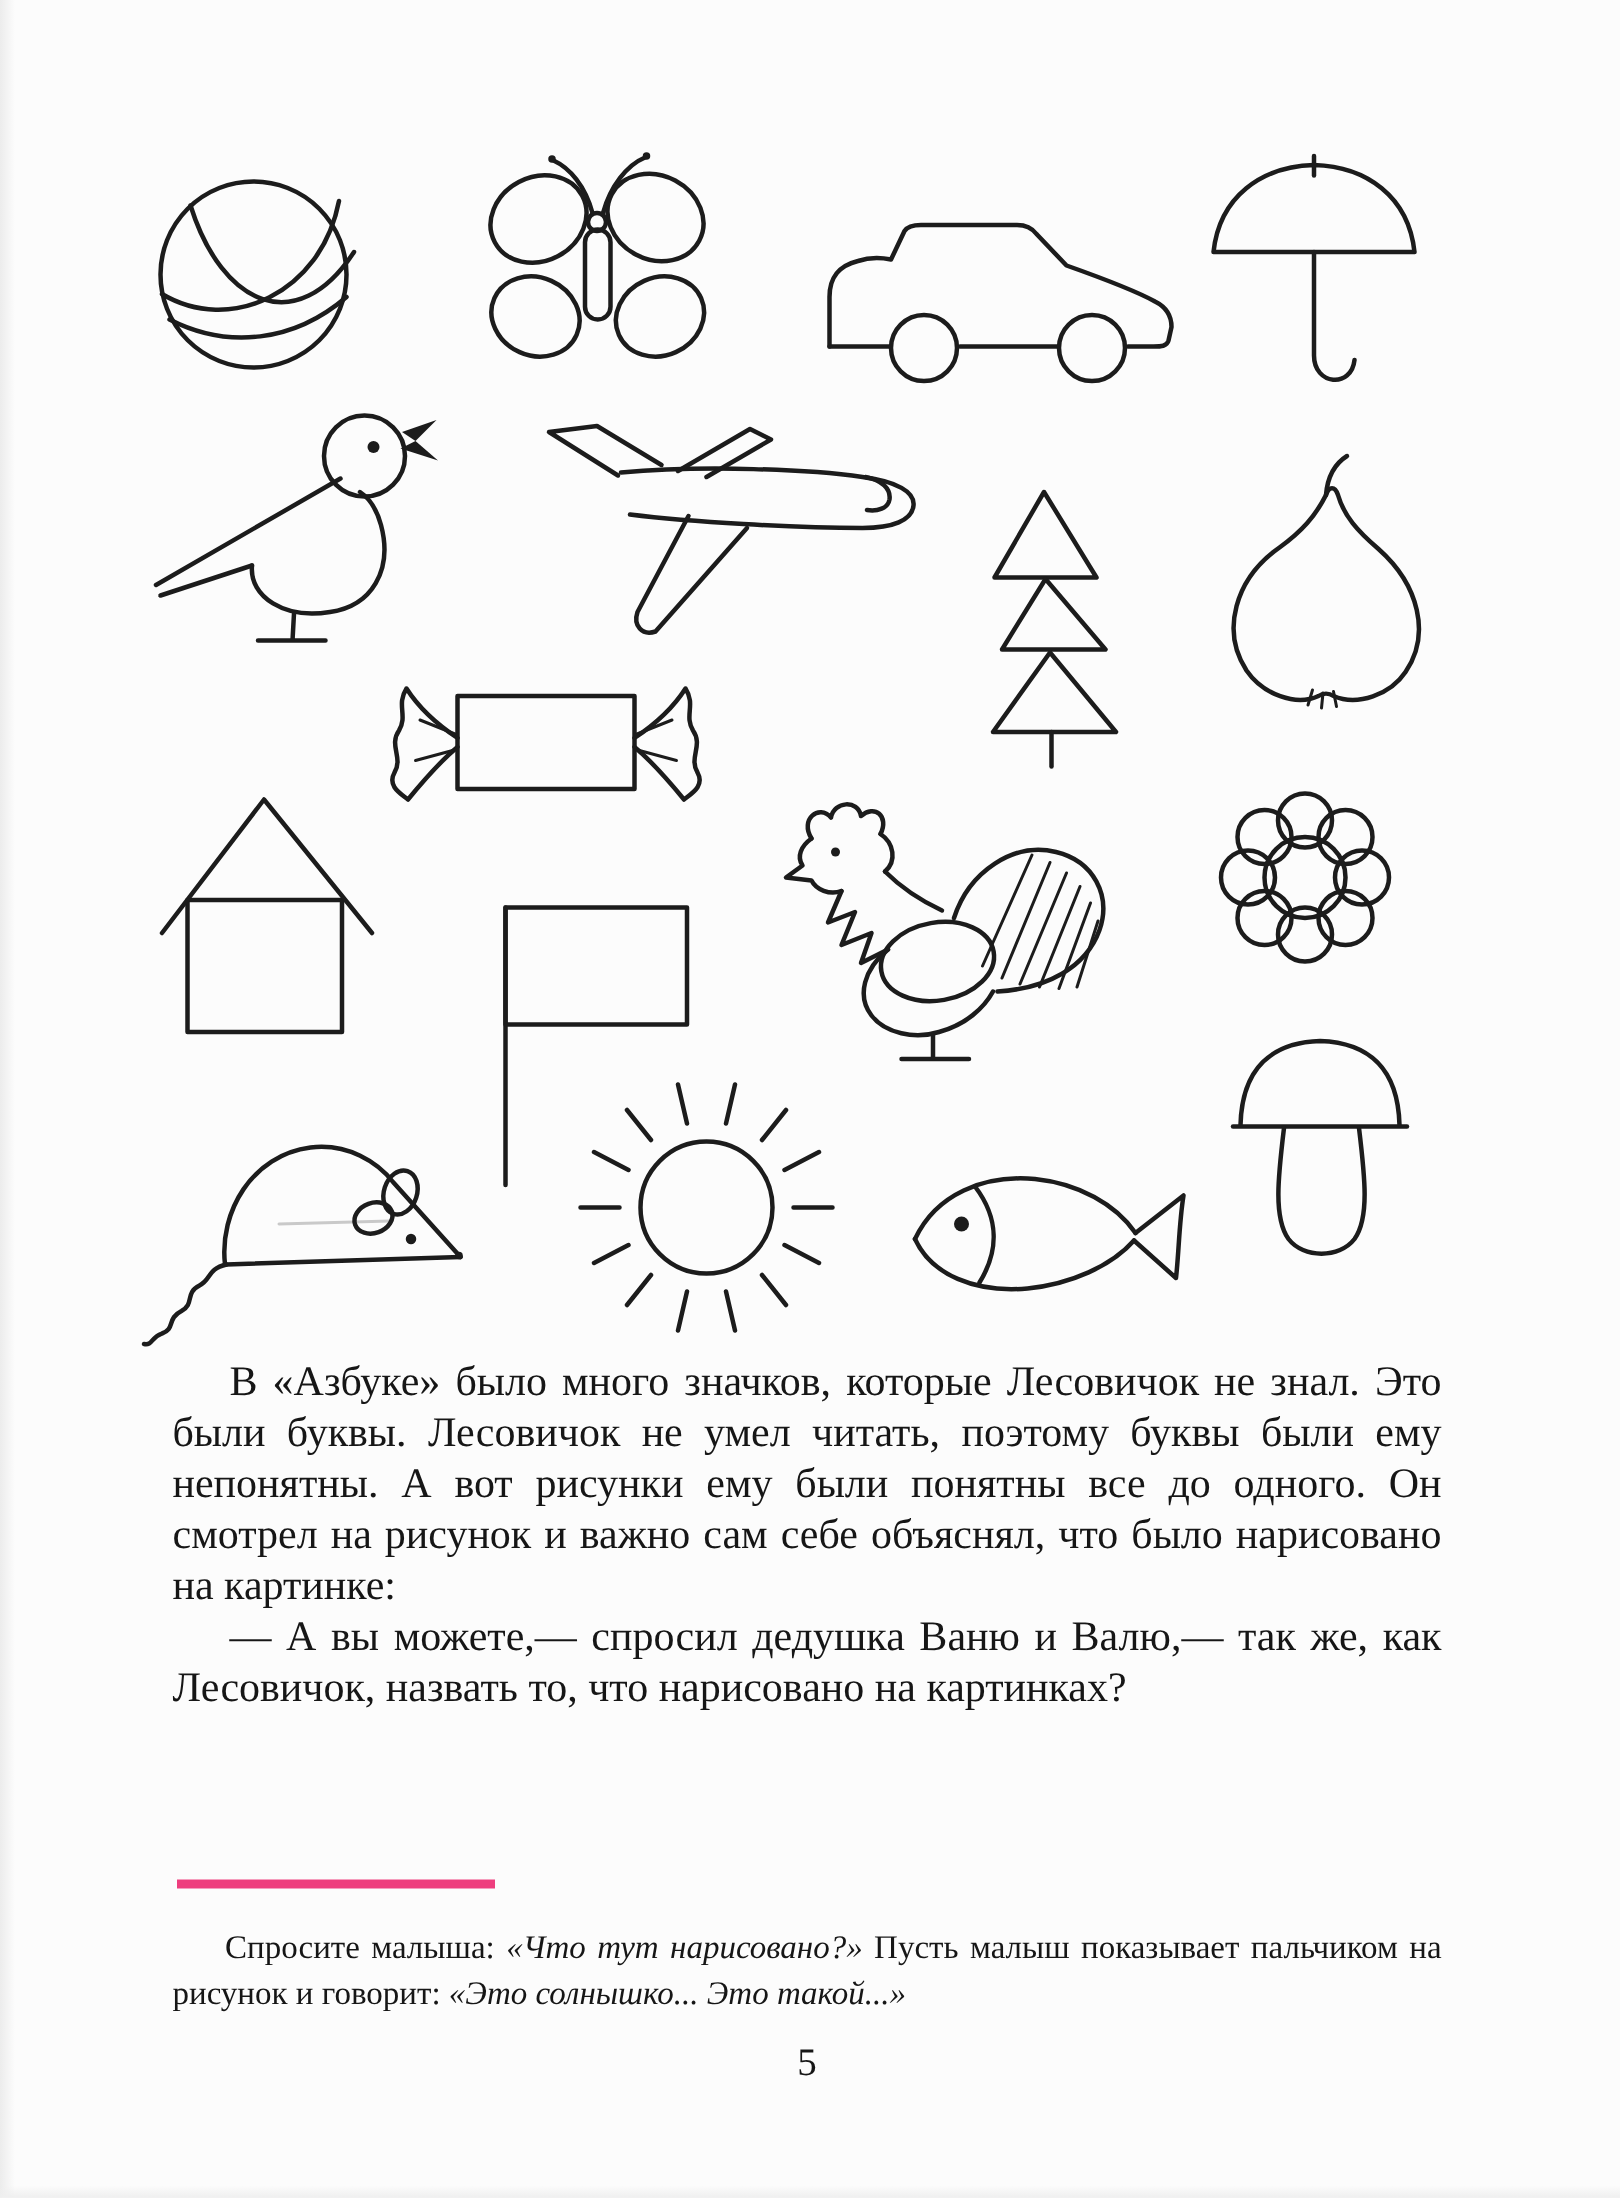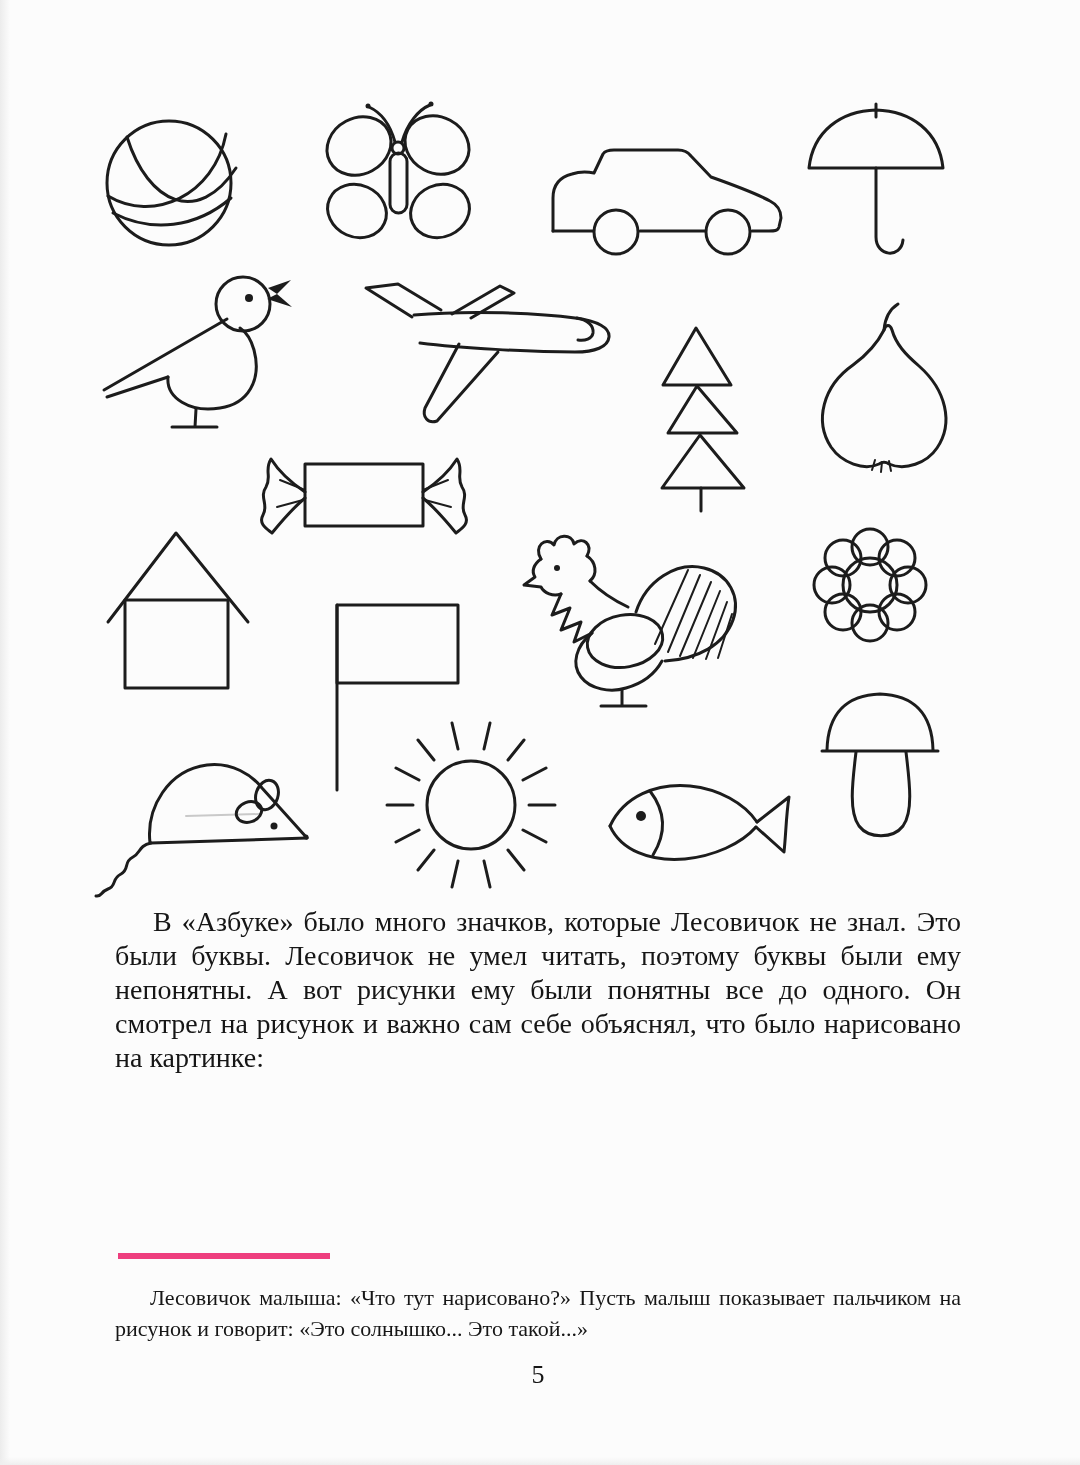--- a/index.html
+++ b/index.html
@@ -26,21 +26,21 @@
     position:absolute;left:115px;top:905px;width:846px;
     font-size:28px;line-height:34px;text-align:justify;
   }
   .story p{margin:0;text-indent:38px;}
   .rule{position:absolute;left:118px;top:1253px;width:212px;height:6px;}
   .footnote{
     position:absolute;left:115px;top:1282px;width:846px;
     font-size:22px;line-height:31px;text-align:justify;
   }
   .footnote p{margin:0;text-indent:35px;}
-  .footnote .it{margin-top:39px;}
+  .footnote .it{font-style:italic;margin-top:39px;}
   .pageno{
     position:absolute;left:115px;top:1360px;width:846px;
     text-align:center;font-size:26px;
   }
 </style>
 </head>
 <body>
 
 <div id="page">
 
@@ -181,23 +181,24 @@
 
     <g aria-label="mushroom">
       <path d="M827,750 C828,712 848,695 880,694 C912,695 932,712 933,750"></path>
       <path d="M822,751 L938,751"></path>
       <path d="M856,752 C852,785 849,812 859,826 C869,839 893,839 903,826 C913,812 910,785 906,752"></path>
     </g>
   </svg>
 
   <div class="story">
     <p>В «Азбуке» было много значков, которые Лесовичок не знал. Это были буквы. Лесовичок не умел читать, поэтому буквы были ему непонятны. А вот рисунки ему были понятны все до одного. Он смотрел на рисунок и важно сам себе объяснял, что было нарисовано на картинке:</p>
+    <p>— А вы можете,— спросил дедушка Ваню и Валю,— так же, как Лесовичок, назвать то, что нарисовано на картинках?</p>
   </div>
 
   <div class="rule" style="background: rgb(238, 62, 126);"></div>
 
   <div class="footnote">
-    <p><span>Лесовичок малыша: </span><span class="it">«Что тут нарисовано?»</span><span> Пусть малыш показывает пальчиком на рисунок и говорит: </span><span class="it">«Это солнышко... Это такой...»</span></p>
+    <p><span>Спросите малыша: </span><span class="it">«Что тут нарисовано?»</span><span> Пусть малыш показывает пальчиком на рисунок и говорит: </span><span class="it">«Это солнышко... Это такой...»</span></p>
   </div>
 
   <div class="pageno">5</div>
 
 </div>
 
 </body></html>

